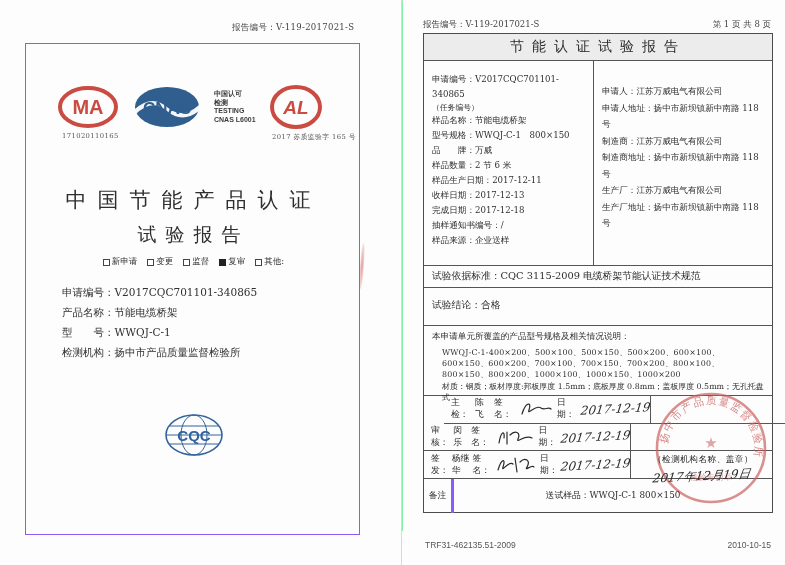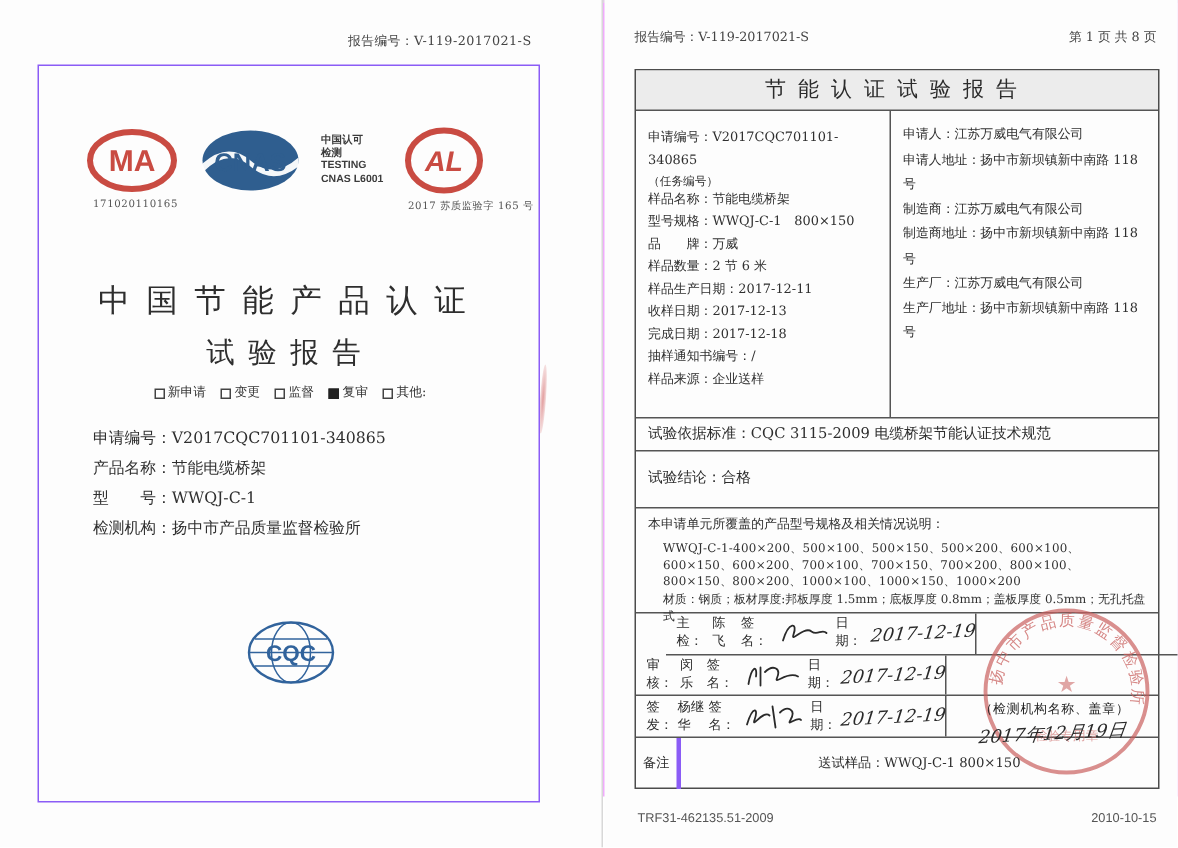--- a/index.html
+++ b/index.html
@@ -1,18 +1,18 @@
 <!DOCTYPE html>
 <html><head>
 <meta charset="utf-8">
 <style>
   * { margin:0; padding:0; box-sizing:border-box; }
   html,body { width:785px; height:565px; overflow:hidden; background:#ffffff; }
   body { font-family:"DejaVu Serif","Liberation Serif",serif; color:#3a3a3a; }
-  .scan { position:relative; width:785px; height:531px; background:#f0abfc; }
+  .scan { position:relative; width:785px; height:531px; background:#86efac; }
   .artifact-top { position:absolute; left:0; top:0; width:785px; height:2px; background:#dcdcdc; opacity:.7; }
 
   
   .left-page { position:absolute; left:0; top:0; width:402px; height:565px; background:#fdfdfd; border-right:1px solid #d8d8d8; }
   .lp-reportno { position:absolute; left:232px; top:22px; font-size:8.5px; letter-spacing:.3px; color:#444; }
   .lp-border { position:absolute; left:25px; top:43px; width:335px; height:492px; border:1px solid #8b5cf6; }
   .logo-row { position:absolute; left:30px; top:40px; width:275px; display:flex; align-items:center; gap:12px; }
   .logo-num { position:absolute; font-size:6.8px; color:#555; letter-spacing:.4px; }
   .ma-num { left:36px; top:88px; }
   .cal-num { left:246px; top:88px; }
@@ -23,27 +23,27 @@
   .cb-item { display:flex; align-items:center; gap:2px; }
   .cb-box { display:inline-block; width:7px; height:7px; border:1px solid #444; background:#fff; }
   .cb-box.filled { background:#222; border-color:#222; }
   .lp-fields { position:absolute; left:36px; top:238px; font-size:10.5px; line-height:20px; color:#2f2f2f; }
   .lp-cqc { position:absolute; left:138px; top:368px; }
   .red-squiggle { position:absolute; left:360px; top:243px; width:4px; height:46px; border-radius:50%; background:radial-gradient(ellipse at center, rgba(205,80,80,.55), rgba(205,80,80,0)); transform:rotate(4deg); }
 
   
   .right-page { position:absolute; left:403px; top:0; width:382px; height:565px; background:#fdfdfd; }
   .rp-header { position:absolute; left:20px; top:19px; width:348px; display:flex; justify-content:space-between; font-size:8.5px; color:#444; }
-  .rp-table { position:absolute; left:20px; top:46px; width:350px; height:480px; border:1.5px solid #4c4c4c; }
+  .rp-table { position:absolute; left:20px; top:33px; width:350px; height:480px; border:1.5px solid #4c4c4c; }
   .row { position:absolute; left:0; width:100%; border-bottom:1px solid #555; }
   .r-title { top:0; height:27px; background:#ececec; display:flex; align-items:center; justify-content:center; font-size:14px; letter-spacing:8px; color:#2b2b2b; }
   .r-info { top:27px; height:205px; display:flex; }
   .info-left { width:170px; border-right:1px solid #555; padding:11px 6px 0 8px; font-size:8.6px; line-height:15px; color:#2f2f2f; }
   .info-left .sub { font-size:7.8px; line-height:11px; }
-  .info-right { flex:1; padding:8px 4px 0 8px; font-size:8.6px; line-height:16.5px; color:#2f2f2f; }
+  .info-right { flex:1; padding:22px 4px 0 8px; font-size:8.6px; line-height:16.5px; color:#2f2f2f; }
   .r-standard { top:232px; height:22px; display:flex; align-items:center; padding-left:8px; font-size:9.8px; color:#2d2d2d; }
   .r-conclusion { top:254px; height:38px; padding:11px 0 0 8px; font-size:9.8px; color:#2d2d2d; }
   .r-coverage { top:292px; height:70px; padding:5px 8px 0 8px; font-size:8.6px; color:#2f2f2f; }
   .cov-models { margin:4px 0 0 10px; font-size:7.9px; line-height:11px; letter-spacing:.2px; }
   .cov-material { margin:1px 0 0 10px; font-size:7.9px; line-height:11px; }
   .r-sig { height:27.7px; display:flex; }
   .sig1 { top:362px;margin-left:20px; } .sig2 { top:389.7px; } .sig3 { top:417.4px; }
   .sig-cell { width:207px; border-right:1px solid #555; display:flex; align-items:center; gap:3px; padding-left:7px; font-size:8.8px; color:#2d2d2d; position:relative; }
   .stamp-cell { position:absolute; left:207px; top:362px; width:142px; height:83px; }
   .r-remark { top:445px; height:34px; display:flex; border-bottom:none; }

